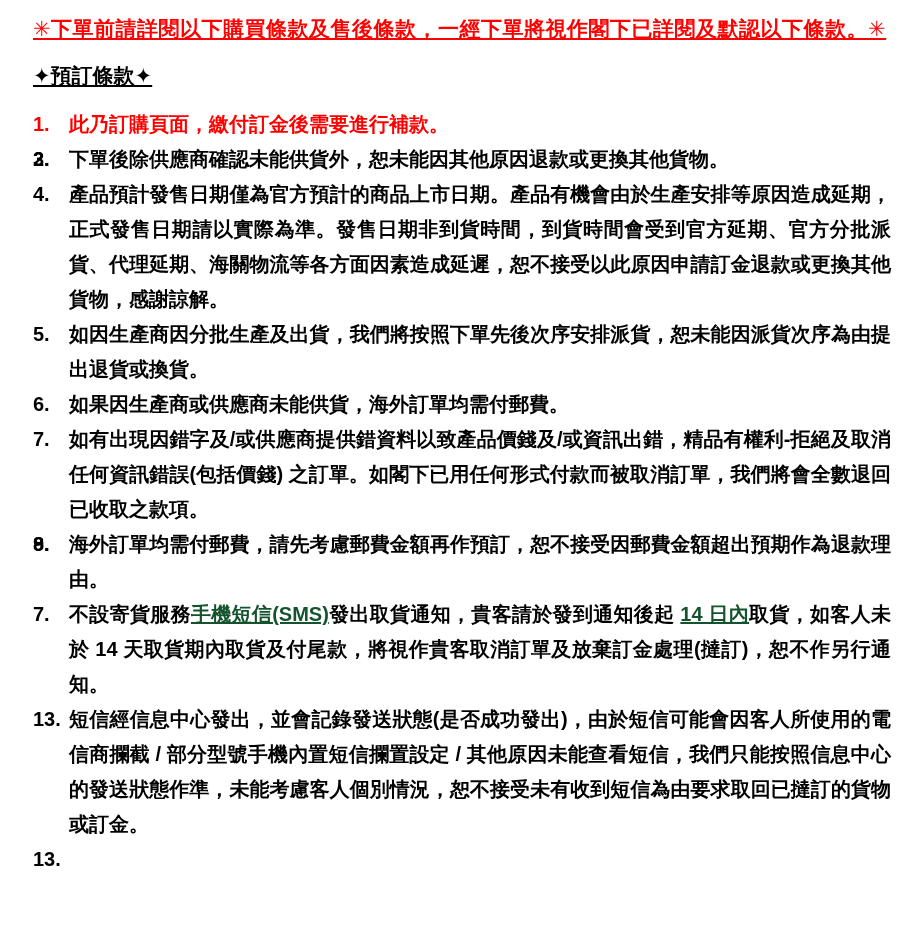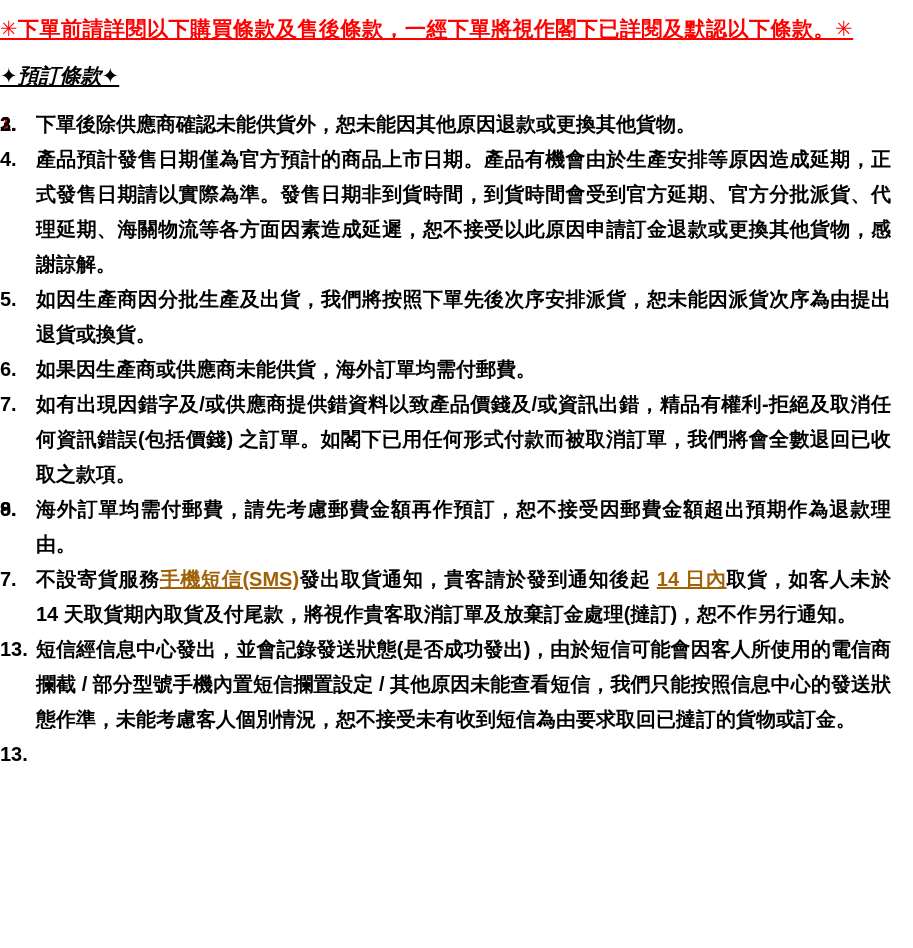--- a/index.html
+++ b/index.html
@@ -12,38 +12,37 @@
     width: 913px;
     height: 948px;
     overflow: hidden;
     font-family: "Liberation Sans", "DejaVu Sans", sans-serif;
     font-weight: bold;
     color: #000000;
   }
   .page {
     width: 913px;
     height: 948px;
-    padding: 12px 22px 0 0;
+    padding: 12px 22px 0 33px;
   }
   .notice {
     color: #ff0000;
     font-size: 21px;
     line-height: 27px;
     text-decoration: underline;
     margin-top: 3px;
     letter-spacing: 0.5px;
   }
   .section-title {
     color: #000000;
     font-size: 21px;
     line-height: 27px;
     text-decoration: underline;
     margin-top: 20px;
     display: inline-block;
-    font-style: italic;
   }
   ol.terms-list {
     list-style: none;
     margin: 18px 0 0 0;
     padding: 0;
   }
   li.term-item {
     position: relative;
     padding-left: 36px;
     font-size: 20px;
@@ -55,36 +54,36 @@
     position: absolute;
     left: 0;
     top: 0;
     width: 34px;
     text-align: left;
     white-space: nowrap;
   }
   .seg-normal { color: #000000; }
   .seg-red { color: #ff0000; }
   .seg-red-u {
-    color: #a16207;
+    color: #14532d;
     text-decoration: underline;
   }
 </style>
 </head>
 <body>
 
 <div class="page">
   <div class="notice">✳下單前請詳閱以下購買條款及售後條款，一經下單將視作閣下已詳閱及默認以下條款。✳</div>
 
   <div>
     <span class="section-title">✦預訂條款✦</span>
   </div>
 
   <ol class="terms-list" id="terms-list">
-      <li class="term-item"><span class="num seg-red">1.</span></li>
+      <li class="term-item"><span class="num seg-red">1.</span><span class="seg-red">此乃訂購頁面，繳付訂金後需要進行補款。</span></li>
       <li class="term-item"><span class="num seg-normal">2.</span></li>
       <li class="term-item"><span class="num seg-normal">3.</span><span class="seg-normal">下單後除供應商確認未能供貨外，恕未能因其他原因退款或更換其他貨物。</span></li>
       <li class="term-item"><span class="num seg-normal">4.</span><span class="seg-normal">產品預計發售日期僅為官方預計的商品上市日期。產品有機會由於生產安排等原因造成延期，正式發售日期請以實際為準。發售日期非到貨時間，到貨時間會受到官方延期、官方分批派貨、代理延期、海關物流等各方面因素造成延遲，恕不接受以此原因申請訂金退款或更換其他貨物，感謝諒解。</span></li>
       <li class="term-item"><span class="num seg-normal">5.</span><span class="seg-normal">如因生產商因分批生產及出貨，我們將按照下單先後次序安排派貨，恕未能因派貨次序為由提出退貨或換貨。</span></li>
       <li class="term-item"><span class="num seg-normal">6.</span><span class="seg-normal">如果因生產商或供應商未能供貨，海外訂單均需付郵費。</span></li>
       <li class="term-item"><span class="num seg-normal">7.</span><span class="seg-normal">如有出現因錯字及/或供應商提供錯資料以致產品價錢及/或資訊出錯，精品有權利-拒絕及取消任何資訊錯誤(包括價錢) 之訂單。如閣下已用任何形式付款而被取消訂單，我們將會全數退回已收取之款項。</span></li>
       <li class="term-item"><span class="num seg-normal">8.</span></li>
       <li class="term-item"><span class="num seg-normal">9.</span><span class="seg-normal">海外訂單均需付郵費，請先考慮郵費金額再作預訂，恕不接受因郵費金額超出預期作為退款理由。</span></li>
       <li class="term-item"><span class="num seg-normal">7.</span><span class="seg-normal">不設寄貨服務</span><span class="seg-red-u">手機短信(SMS)</span><span class="seg-normal">發出取貨通知，貴客請於發到通知後起 </span><span class="seg-red-u">14 日內</span><span class="seg-normal">取貨，如客人未於 14 天取貨期內取貨及付尾款，將視作貴客取消訂單及放棄訂金處理(撻訂)，恕不作另行通知。</span></li>
       <li class="term-item"><span class="num seg-normal">13.</span><span class="seg-normal">短信經信息中心發出，並會記錄發送狀態(是否成功發出)，由於短信可能會因客人所使用的電信商攔截 / 部分型號手機內置短信攔置設定 / 其他原因未能查看短信，我們只能按照信息中心的發送狀態作準，未能考慮客人個別情況，恕不接受未有收到短信為由要求取回已撻訂的貨物或訂金。</span></li>

